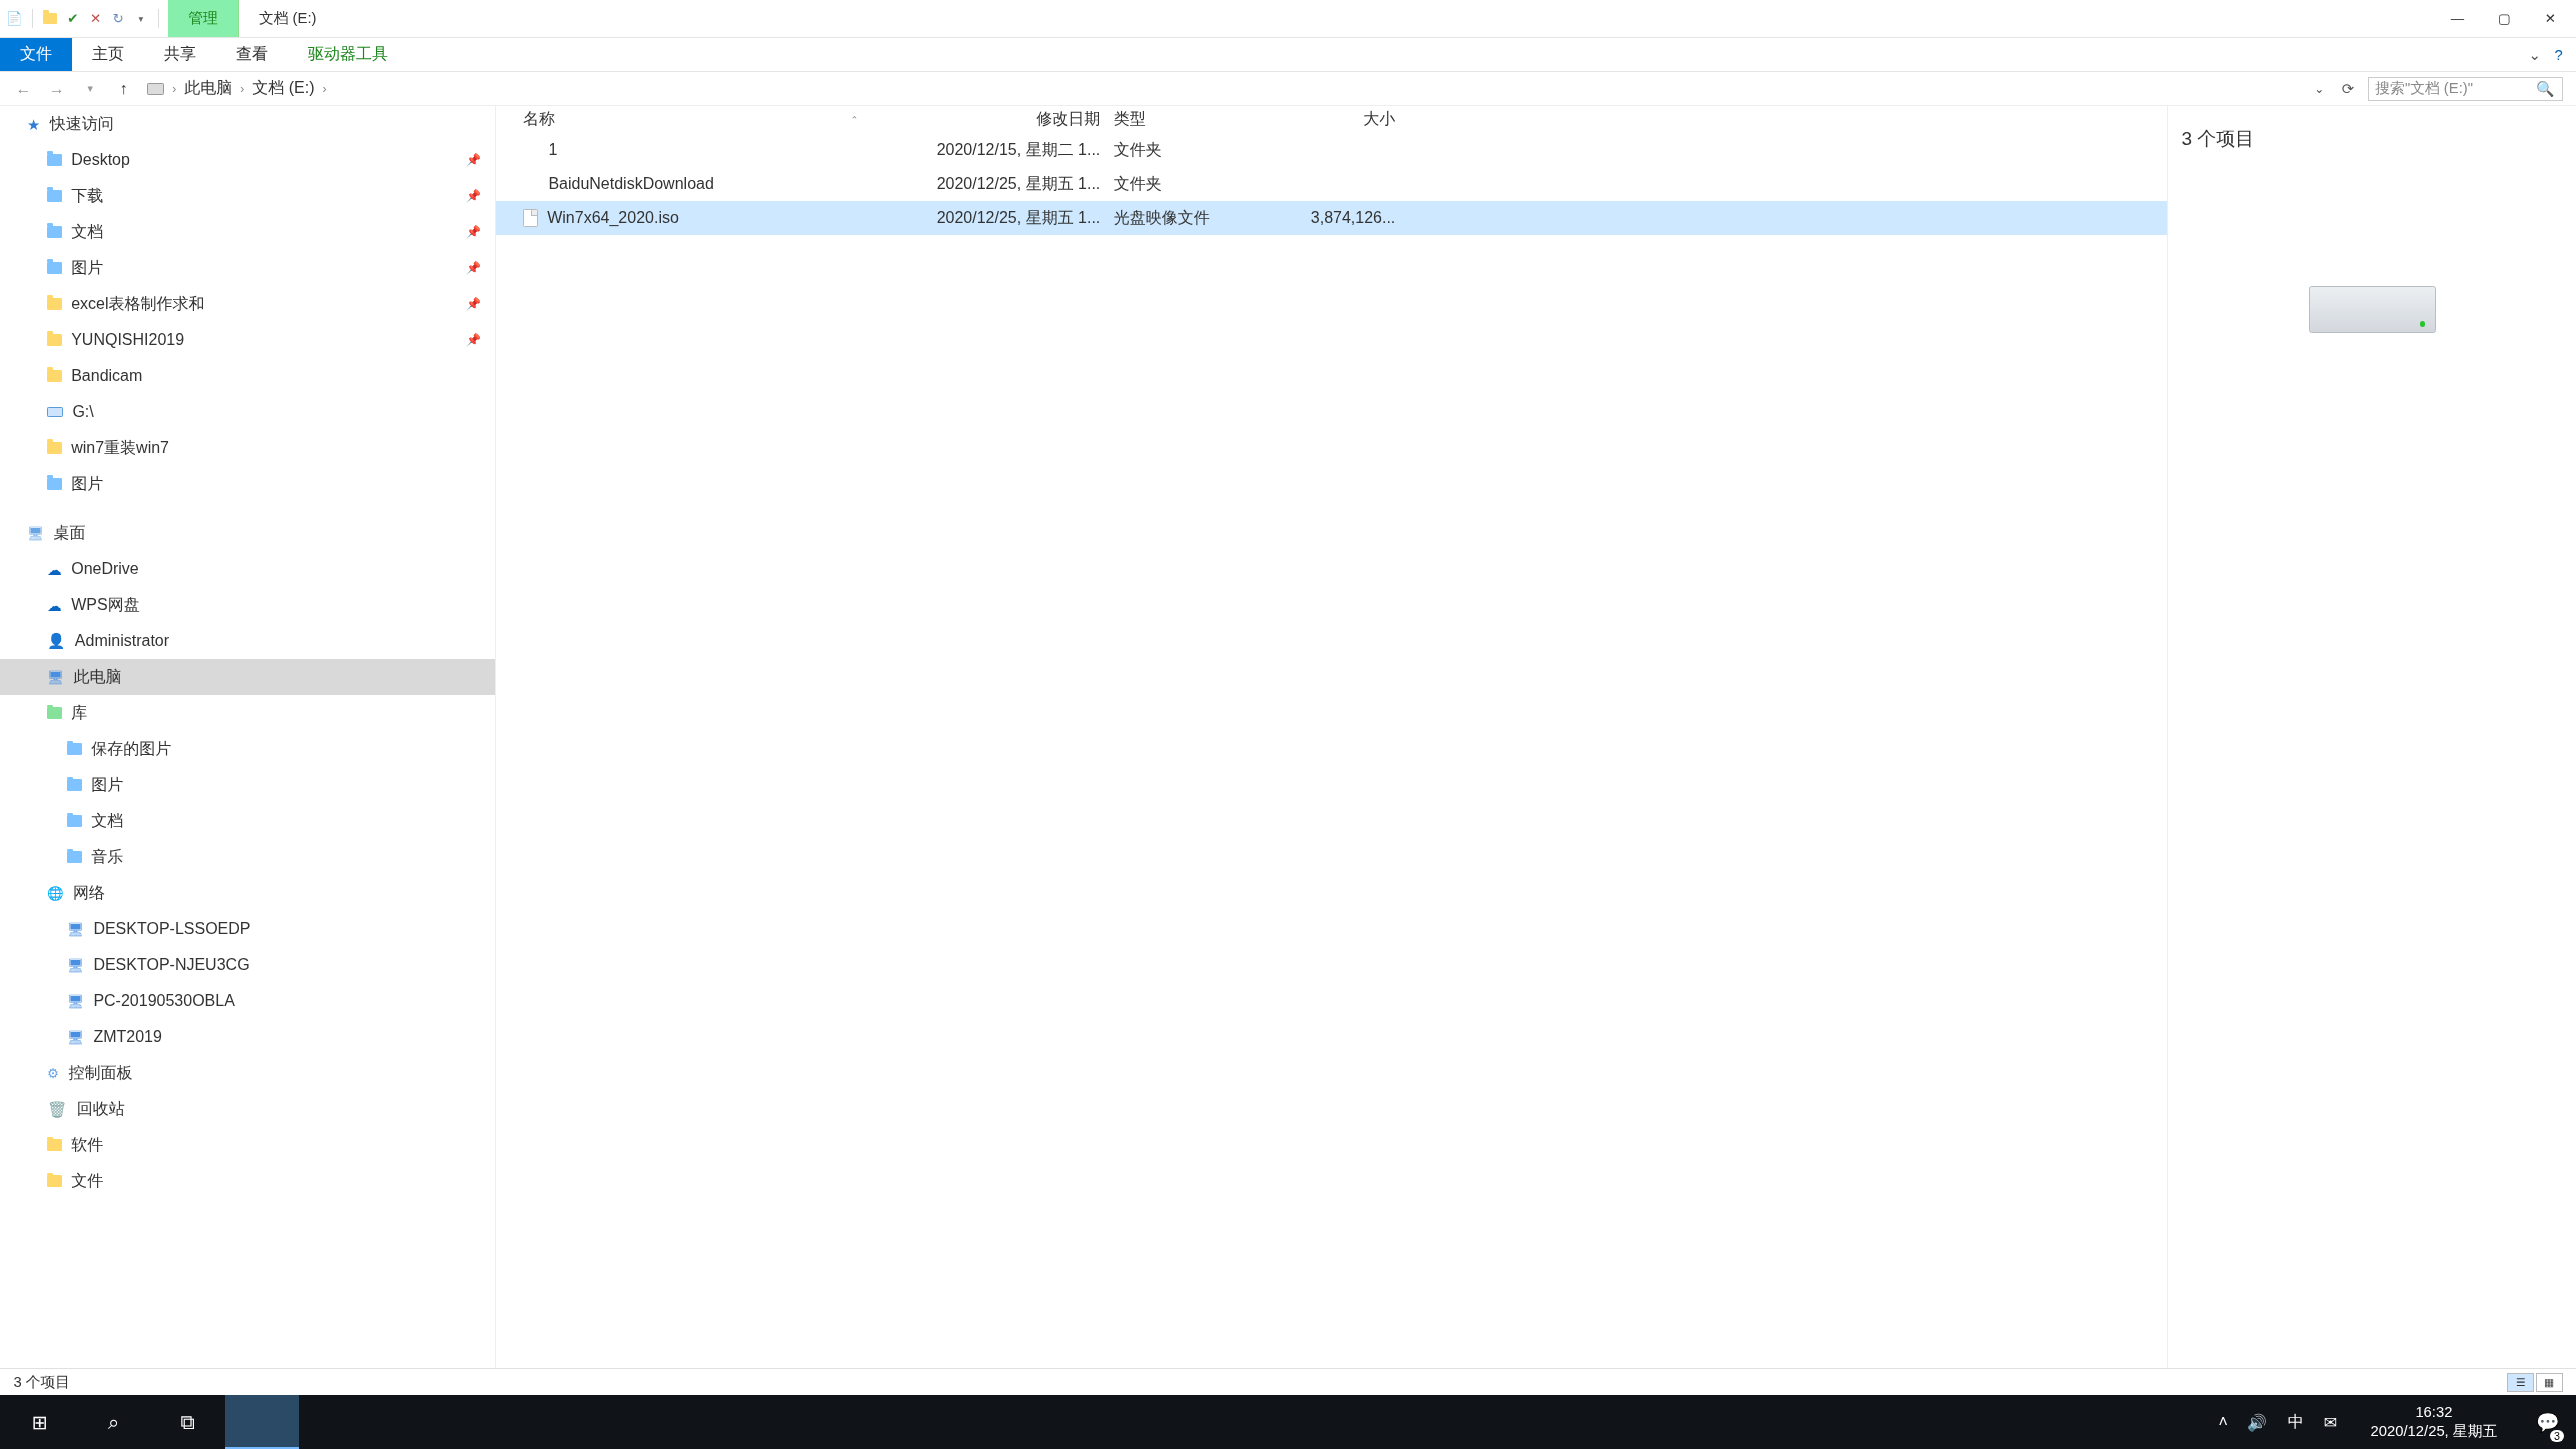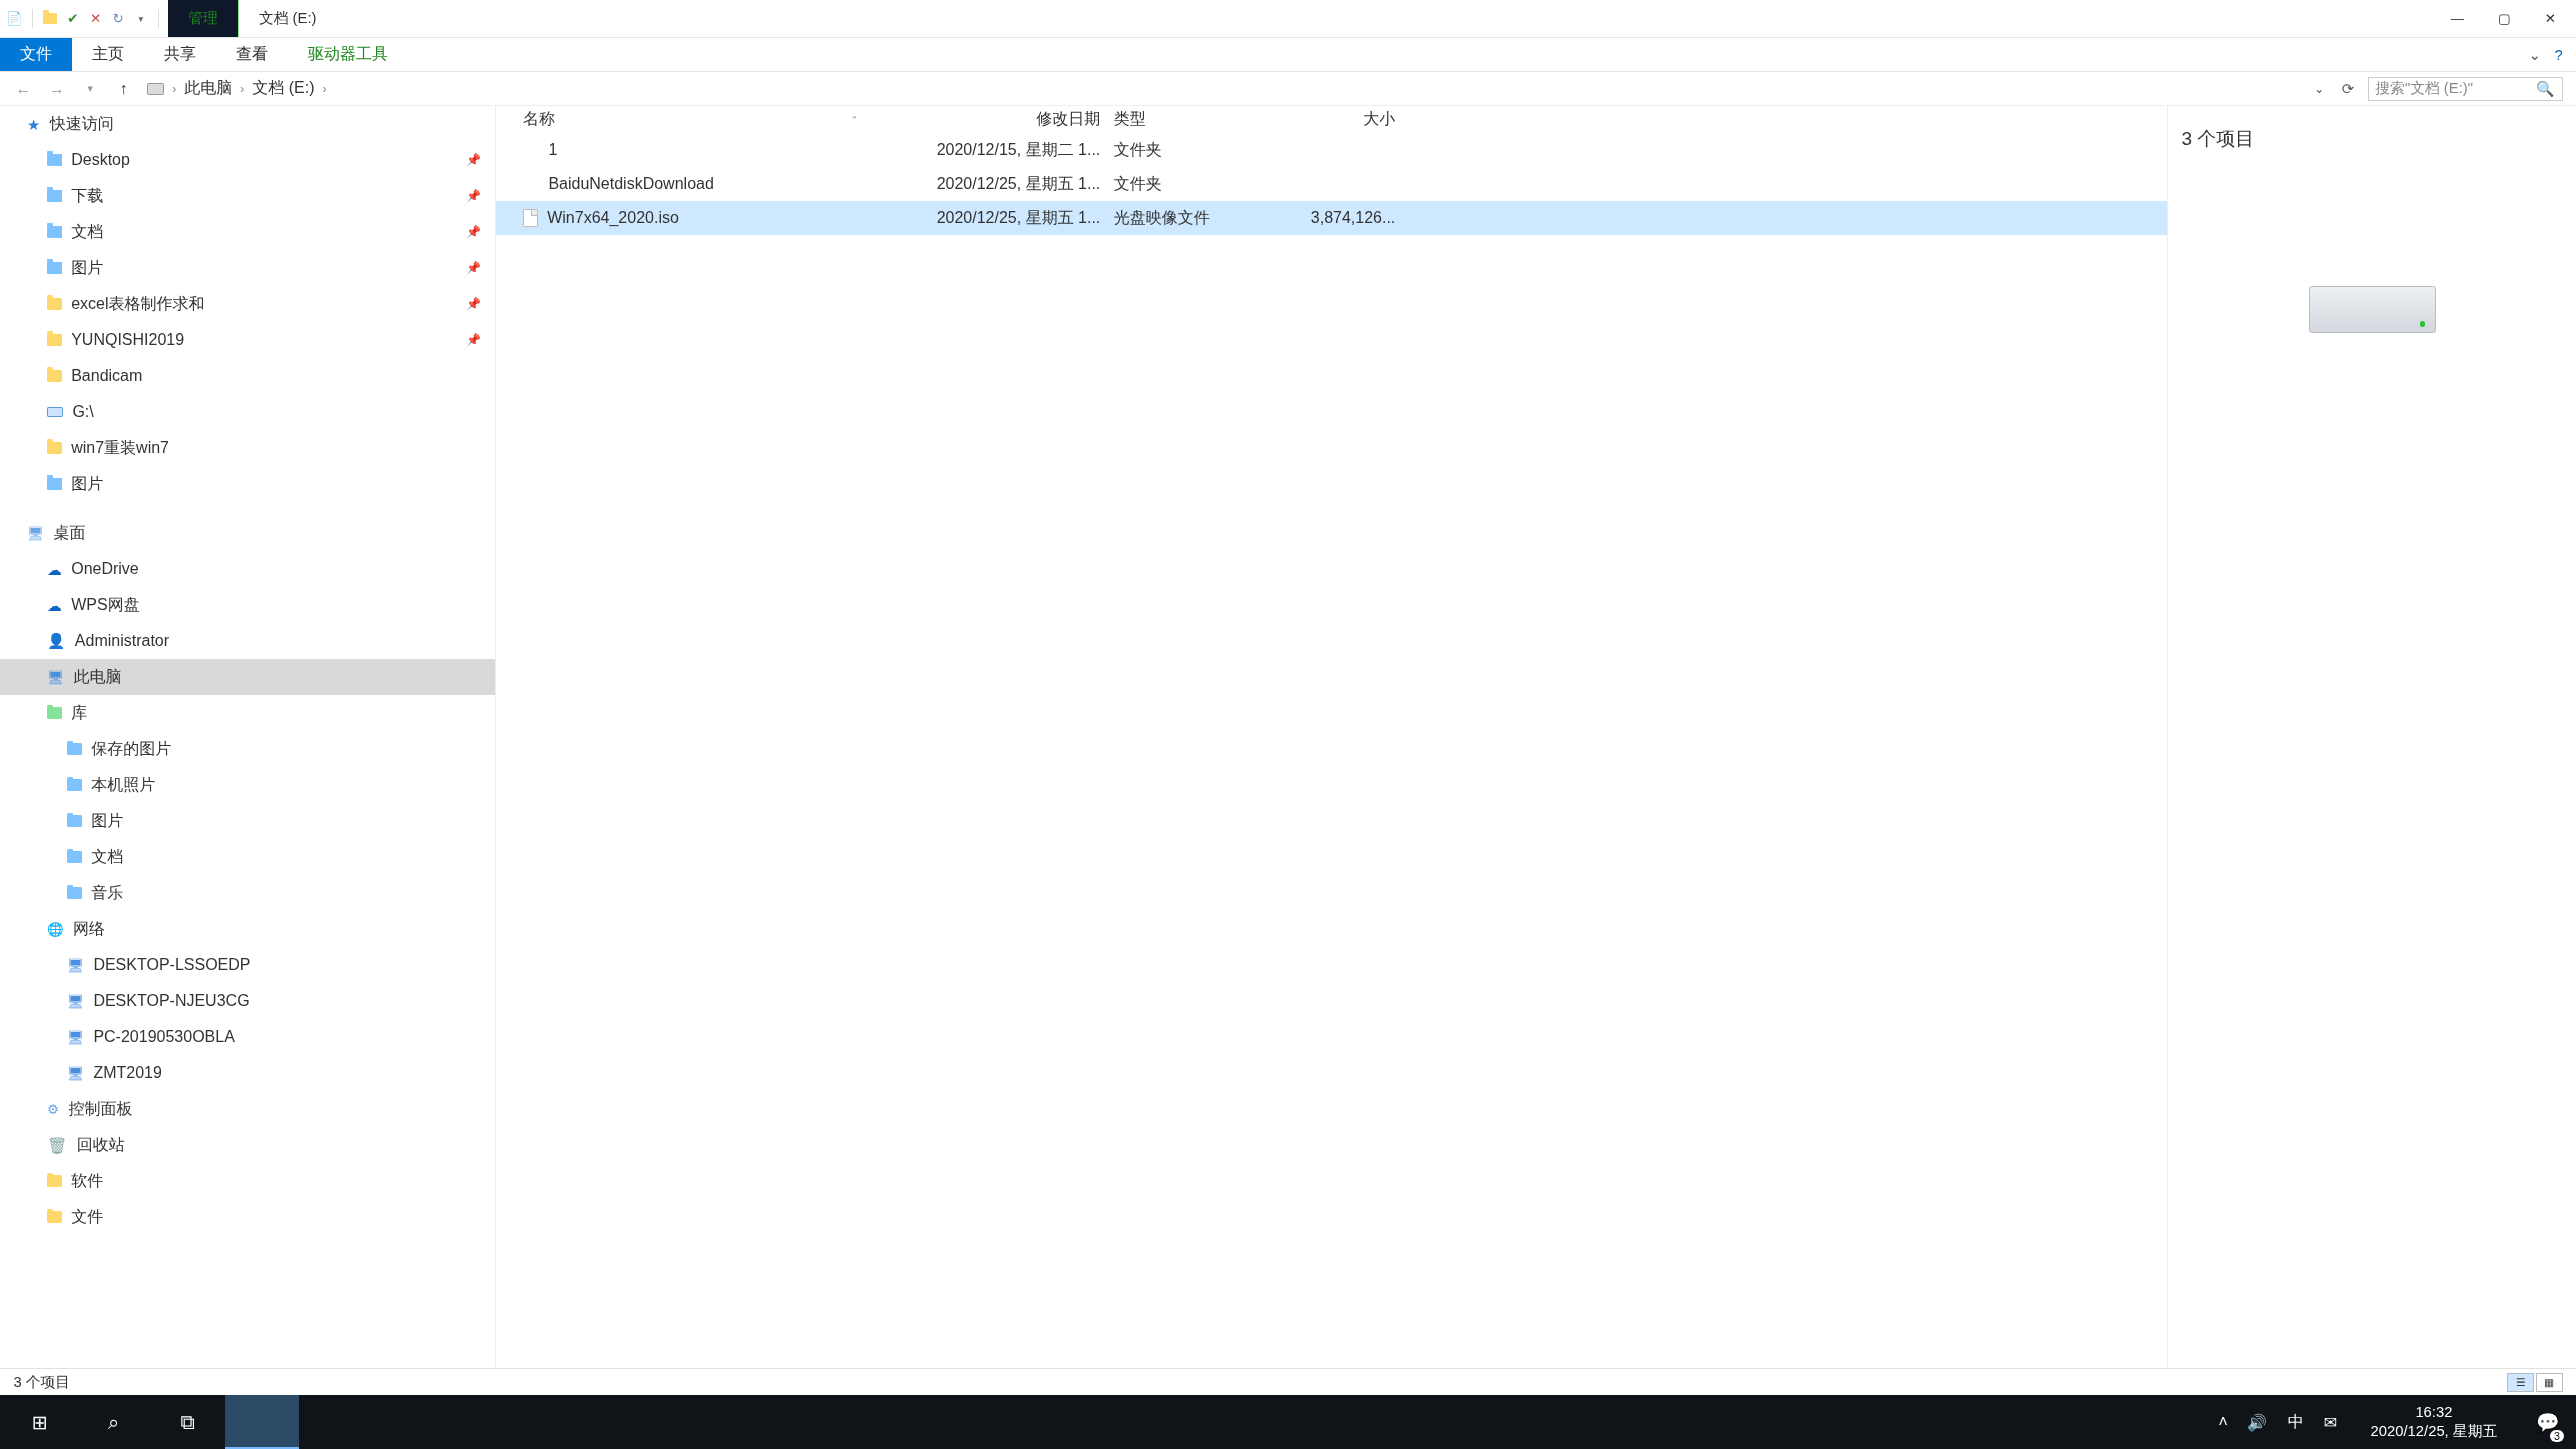--- a/index.html
+++ b/index.html
@@ -6,21 +6,21 @@
 html, body { width: 100%; height: 100%; background: #fff; overflow: hidden; }
 .app { display: flex; flex-direction: column; height: 100vh; }
 
 
 .titlebar { height: 38px; background: #fff; display: flex; align-items: stretch; border-bottom: 0.7px solid #e5e5e5; font-size: 14.8px; position: relative; }
 .qat { display: flex; align-items: center; gap: 6.7px; padding: 0 6.7px; }
 .qat .qat-item { width: 16px; height: 16px; display: flex; align-items: center; justify-content: center; font-size: 13.4px; color: #555; }
 .qat .folder-glyph { width: 13.4px; height: 10.7px; background: #ffd86b; border-radius: 1.3px; position: relative; }
 .qat .folder-glyph::before { content: ""; position: absolute; top: -2.7px; left: 0; width: 5.4px; height: 2.7px; background: #ffd86b; border-radius: 1.3px 1.3px 0 0; }
 .qat .sep { width: 0.7px; height: 19px; background: #ddd; margin: 0 2.7px; }
-.tab-contextual { height: 100%; display: flex; align-items: center; background: #0f172a; color: #1c861c; padding: 0 20px; border-right: 0.7px solid #8be08b; font-family: Liberation Serif, serif; }
+.tab-contextual { height: 100%; display: flex; align-items: center; background: #86efac; color: #1c861c; padding: 0 20px; border-right: 0.7px solid #8be08b; font-family: Liberation Serif, serif; }
 .titlebar .title-text { display: flex; align-items: center; padding: 0 20px; color: #333; }
 .win-controls { position: absolute; right: 0; top: 0; height: 100%; display: flex; align-items: center; gap: 34px; padding: 0 20px; }
 .win-controls span { font-size: 13.4px; color: #333; cursor: default; }
 
 
 .ribbon { height: 34px; display: flex; align-items: center; font-size: 16px; border-bottom: 0.7px solid #e5e5e5; }
 .ribbon .tab { height: 100%; display: flex; align-items: center; padding: 0 20px; color: #333; }
 .ribbon .tab.file { background: #0078d7; color: #fff; }
 .ribbon .tab.context-green { color: #1c861c; }
 .ribbon .help-icons { margin-left: auto; display: flex; align-items: center; gap: 13.4px; padding-right: 13.4px; }
@@ -239,24 +239,20 @@
           <span class="pc-ico">🖥</span>
           <span>此电脑</span>
         </div>
       <div class="node depth-1">
           <span class="folder-ico green"></span>
           <span>库</span>
         </div>
       <div class="node depth-2">
           <span class="folder-ico blue"></span>
           <span>保存的图片</span>
-        </div>
-      <div class="node depth-2">
-          <span class="folder-ico blue"></span>
-          <span>本机照片</span>
         </div>
       <div class="node depth-2">
           <span class="folder-ico blue"></span>
           <span>图片</span>
         </div>
       <div class="node depth-2">
           <span class="folder-ico blue"></span>
           <span>文档</span>
         </div>
       <div class="node depth-2">

